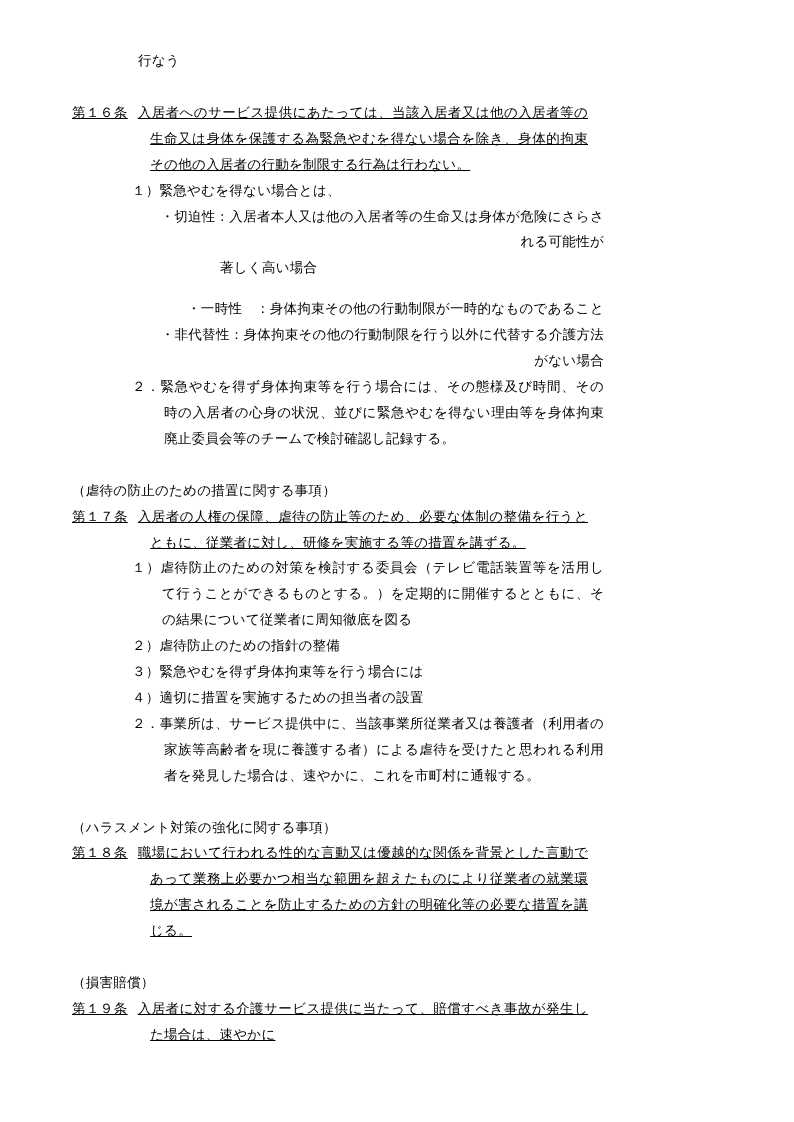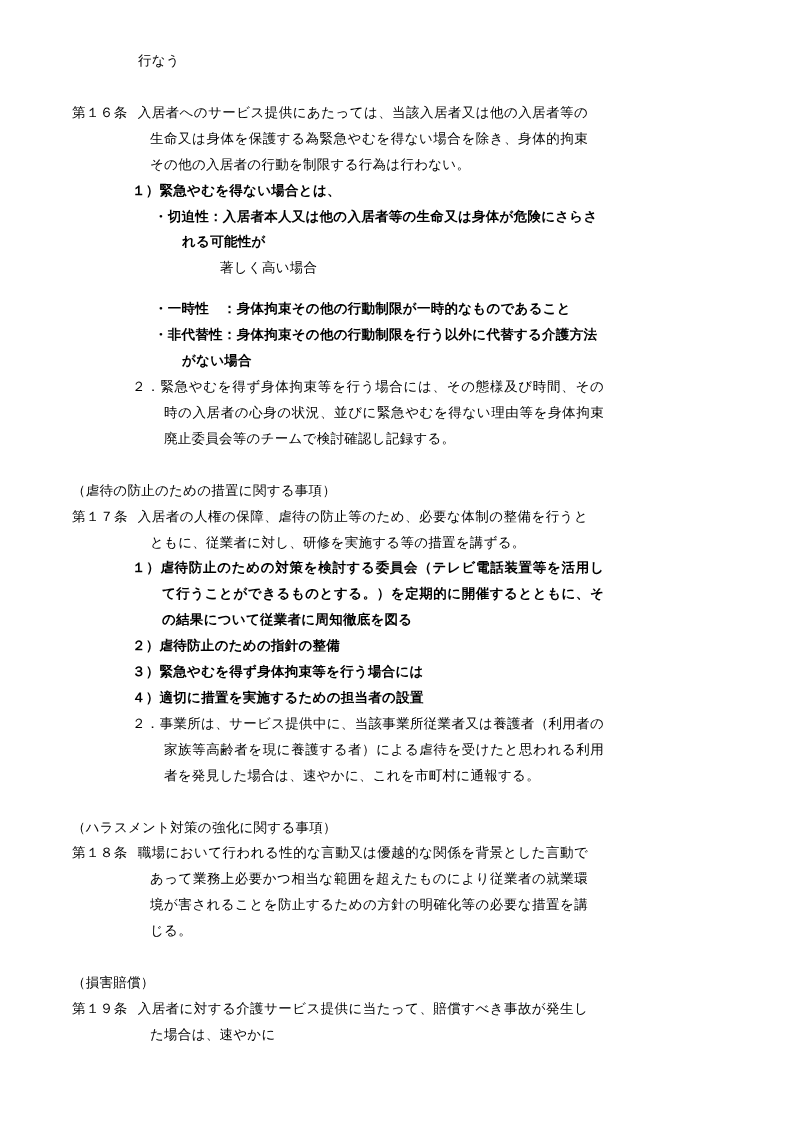--- a/index.html
+++ b/index.html
@@ -46,49 +46,48 @@
     margin: 0 0 0 12px;
   }
 
   
   .article {
     margin: 0 16px 0 12px;
     padding-left: 78px;
     text-indent: -78px;
     text-align: justify;
     text-justify: inter-ideograph;
+    text-decoration: underline;
   }
   .article .art-num {
     margin-right: 10px;
   }
 
   
   .item-1 {
     margin: 0 0 0 72px;
     padding-left: 30px;
     text-indent: -30px;
     text-align: justify;
     text-justify: inter-ideograph;
-    font-weight: bold;
   }
   
   .item-2 {
     margin: 0 0 0 72px;
     padding-left: 32px;
     text-indent: -32px;
     text-align: justify;
     text-justify: inter-ideograph;
   }
   
   .bullet {
     margin: 0 0 0 108px;
     padding-left: 14px;
     text-indent: -14px;
-    text-align: left;
-    font-weight: bold;
+    text-align: right;
   }
   .bullet .blabel {
     display: inline-block;
   }
   .bullet-cont {
     margin: 0 0 15px 160px;
   }
 </style>
 </head>
 <body>

